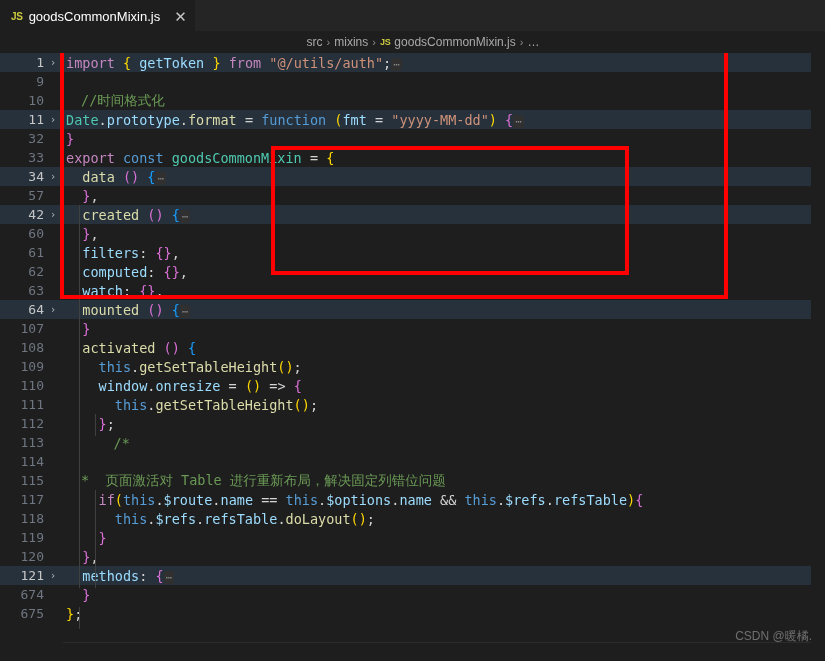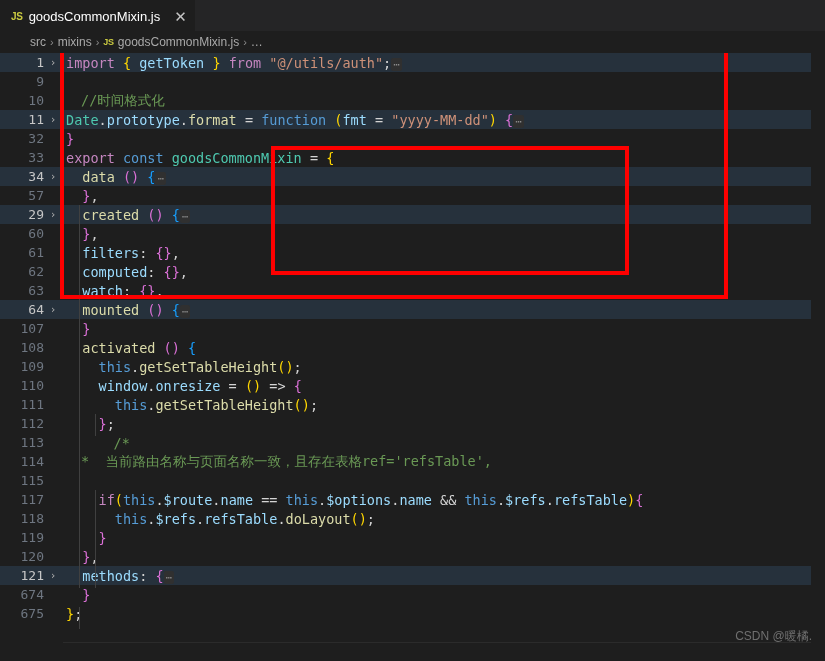--- a/index.html
+++ b/index.html
@@ -65,25 +65,26 @@
   #tabbar-rest {
     flex: 1;
     background: #252526;
   }
   
   #breadcrumb {
     height: 22px;
     background: #1e1e1e;
     display: flex;
     align-items: center;
-    padding-left: 30px;
+    padding-left: 21px;
     gap: 4px;
     font-family: "Liberation Sans", sans-serif;
     font-size: 12px;
     color: #a9a9a9;
+    justify-content: center;
   }
   #breadcrumb .crumb { cursor: pointer; white-space: nowrap; }
   #breadcrumb .sep { color: #8c8c8c; font-size: 11px; }
   #breadcrumb .js-badge { font-size: 9px; }
   
   #editor {
     position: relative;
     background: #1e1e1e;
     height: 608px;
     overflow: hidden;
@@ -247,21 +248,21 @@
     <span class="code">  <span class="fn">data</span> <span class="br-m">()</span> <span class="br-b">{</span><span class="dots">⋯</span></span>
   </div>
 
   <div class="line">
     <span class="gutter-num">57</span>
     <span class="fold"></span>
     <span class="code">  <span class="br-m">}</span><span class="pn">,</span></span>
   </div>
 
   <div class="line hl">
-    <span class="gutter-num">29</span>
+    <span class="gutter-num">42</span>
     <span class="fold">›</span>
     <span class="code">  <span class="fn">created</span> <span class="br-m">()</span> <span class="br-b">{</span><span class="dots">⋯</span></span>
   </div>
 
   <div class="line">
     <span class="gutter-num">60</span>
     <span class="fold"></span>
     <span class="code">  <span class="br-m">}</span><span class="pn">,</span></span>
   </div>
 
@@ -327,26 +328,26 @@
 
   <div class="line">
     <span class="gutter-num">113</span>
     <span class="fold"></span>
     <span class="code cm">    /*</span>
   </div>
 
   <div class="line">
     <span class="gutter-num">114</span>
     <span class="fold"></span>
-    <span class="code cm">*  当前路由名称与页面名称一致，且存在表格ref='refsTable',</span>
   </div>
 
   <div class="line">
     <span class="gutter-num">115</span>
     <span class="fold"></span>
+    <span class="code cm">*  页面激活对 Table 进行重新布局，解决固定列错位问题</span>
   </div>
 
 
   <div class="line">
     <span class="gutter-num">117</span>
     <span class="fold"></span>
     <span class="code">    <span class="kw">if</span><span class="br-y">(</span><span class="kw2">this</span><span class="pn">.</span><span class="var">$route</span><span class="pn">.</span><span class="var">name</span> <span class="op">==</span> <span class="kw2">this</span><span class="pn">.</span><span class="var">$options</span><span class="pn">.</span><span class="var">name</span> <span class="op">&amp;&amp;</span> <span class="kw2">this</span><span class="pn">.</span><span class="var">$refs</span><span class="pn">.</span><span class="var">refsTable</span><span class="br-y">)</span><span class="br-m">{</span></span>
   </div>
 
   <div class="line">

